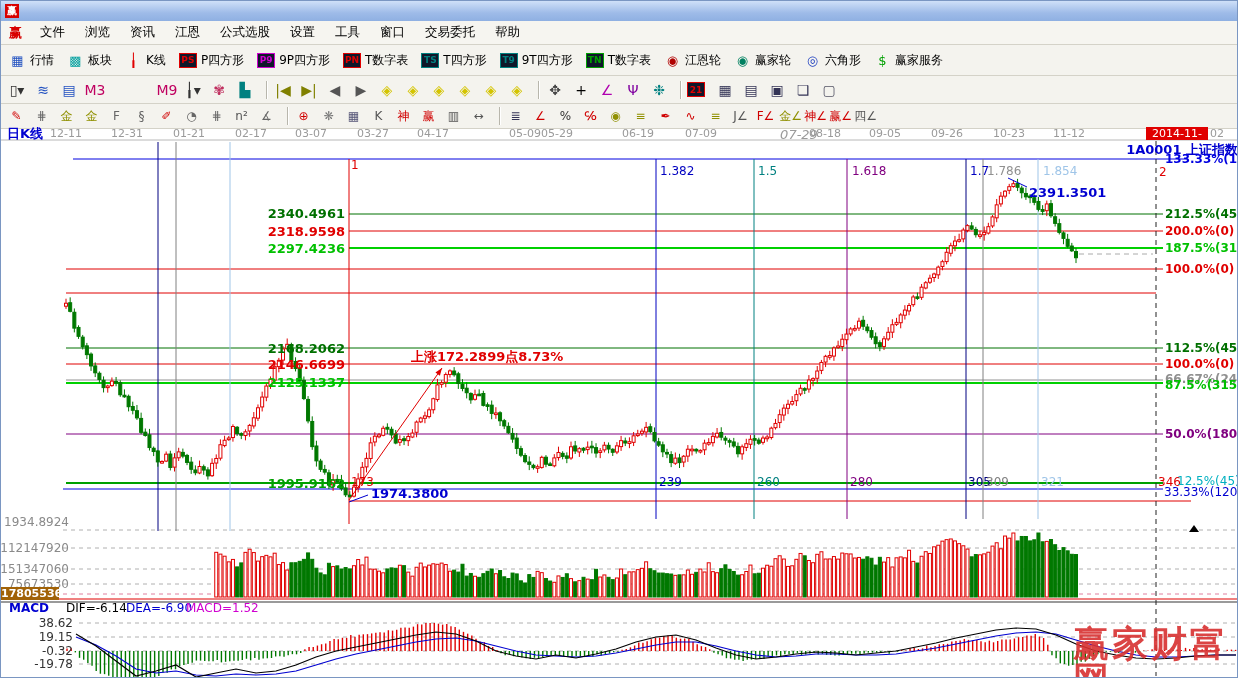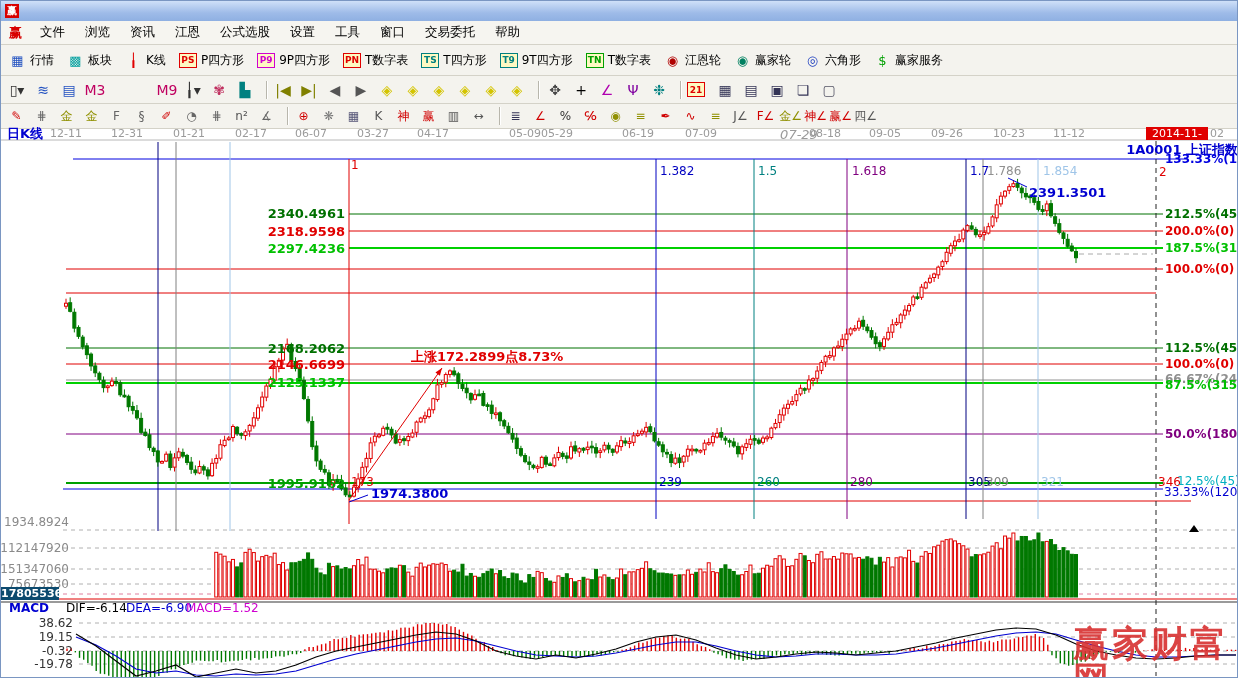--- a/index.html
+++ b/index.html
@@ -9,32 +9,32 @@
   .titletext{font-size:12px;}
   .menubar{height:23px;background:#f6f5f0;border-bottom:1px solid #d4d2c8;display:flex;align-items:center;font-size:12.5px;padding-left:4px;}
   .menubar .logo{color:#d80000;font-weight:bold;font-size:13px;margin:0 8px 0 4px;}
   .menu-item{padding:2px 10px;cursor:default;}
   .tb{background:#f4f3ee;border-bottom:1px solid #d4d2c8;display:flex;align-items:center;overflow:hidden;}
   .tb1{height:30px;padding-left:8px;}
   .tb2{height:27px;padding-left:6px;}
   .tb3{height:24px;padding-left:6px;}
   .tb-item{display:flex;align-items:center;margin-right:13px;font-size:12px;white-space:nowrap;cursor:default;}
   .tb-ico{display:inline-flex;align-items:center;justify-content:center;width:17px;height:17px;font-size:13px;margin-right:4px;}
-  .tb-badge{display:inline-flex;align-items:center;justify-content:center;width:16px;height:13px;font-size:9px;font-weight:bold;border:1px solid;background:#fef9c3;margin-right:4px;}
+  .tb-badge{display:inline-flex;align-items:center;justify-content:center;width:16px;height:13px;font-size:9px;font-weight:bold;border:1px solid;background:#0f172a;margin-right:4px;}
   .tb2 .tb-item,.tb3 .tb-item{margin-right:6px;}
   .tb2 .tb-ico{width:20px;height:19px;font-size:14px;margin-right:0;}
   .tb3 .tb-ico{width:19px;height:17px;font-size:12px;margin-right:0;}
   .tb-sep{width:1px;height:18px;background:#b8b6ac;border-right:1px solid #fff;margin:0 5px;}
   #chart{position:relative;height:554px;background:#fff;}
   #cv{position:absolute;left:0;top:0;pointer-events:none;}
   #labels{position:absolute;left:0;top:0;width:1238px;height:678px;pointer-events:none;}
   .lbl{position:absolute;white-space:nowrap;font-size:12px;line-height:1;}
   .lbl.bold{font-weight:bold;}
   .datebox{position:absolute;background:#e00000;color:#fff;font-size:11px;line-height:13px;text-align:center;}
-  .volbadge{position:absolute;background:#0c4a6e;color:#fff;font-size:11px;font-weight:bold;line-height:13px;text-align:center;}
+  .volbadge{position:absolute;background:#a16207;color:#fff;font-size:11px;font-weight:bold;line-height:13px;text-align:center;}
   .wm{position:absolute;font-family:"DejaVu Serif","Liberation Serif",serif;font-weight:bold;color:#d83030;opacity:.9;font-size:36px;letter-spacing:3px;line-height:1;}
 </style>
 </head>
 <body>
 
 <div id="app">
   <div class="titlebar">
     <span class="appicon">赢</span>
   </div>
   <div class="menubar" id="menubar">
@@ -1319,21 +1319,21 @@
       <line x1="348" y1="501" x2="367" y2="494" stroke="#0000d0" stroke-width="1"></line>
       <line x1="1007" y1="177" x2="1026" y2="186" stroke="#0000d0" stroke-width="1"></line>
       <path d="M1188,531 L1198,531 L1193,524 Z" fill="#000"></path>
     </svg>
   <div id="labels">
       <div class="lbl bold" style="color: rgb(0, 0, 208); font-size: 13px; top: 125.5px; left: 6px;">日K线</div>
       <div class="lbl" style="color: rgb(154, 154, 154); font-size: 11px; top: 126.5px; left: 65px; transform: translateX(-50%);">12-11</div>
       <div class="lbl" style="color: rgb(154, 154, 154); font-size: 11px; top: 126.5px; left: 126px; transform: translateX(-50%);">12-31</div>
       <div class="lbl" style="color: rgb(154, 154, 154); font-size: 11px; top: 126.5px; left: 188px; transform: translateX(-50%);">01-21</div>
       <div class="lbl" style="color: rgb(154, 154, 154); font-size: 11px; top: 126.5px; left: 250px; transform: translateX(-50%);">02-17</div>
-      <div class="lbl" style="color: rgb(154, 154, 154); font-size: 11px; top: 126.5px; left: 310px; transform: translateX(-50%);">06-07</div>
+      <div class="lbl" style="color: rgb(154, 154, 154); font-size: 11px; top: 126.5px; left: 310px; transform: translateX(-50%);">03-07</div>
       <div class="lbl" style="color: rgb(154, 154, 154); font-size: 11px; top: 126.5px; left: 372px; transform: translateX(-50%);">03-27</div>
       <div class="lbl" style="color: rgb(154, 154, 154); font-size: 11px; top: 126.5px; left: 432px; transform: translateX(-50%);">04-17</div>
       <div class="lbl" style="color: rgb(154, 154, 154); font-size: 11px; top: 126.5px; left: 494px; transform: translateX(-50%); margin-left: 30px;">05-09</div>
       <div class="lbl" style="color: rgb(154, 154, 154); font-size: 11px; top: 126.5px; left: 556px; transform: translateX(-50%);">05-29</div>
       <div class="lbl" style="color: rgb(154, 154, 154); font-size: 11px; top: 126.5px; left: 637px; transform: translateX(-50%);">06-19</div>
       <div class="lbl" style="color: rgb(154, 154, 154); font-size: 11px; top: 126.5px; left: 700px; transform: translateX(-50%);">07-09</div>
       <div class="lbl" style="color: rgb(154, 154, 154); font-size: 13px; top: 126.5px; left: 798px; transform: translateX(-50%); font-style: italic;">07-29</div>
       <div class="lbl" style="color: rgb(154, 154, 154); font-size: 11px; top: 126.5px; left: 824px; transform: translateX(-50%);">08-18</div>
       <div class="lbl" style="color: rgb(154, 154, 154); font-size: 11px; top: 126.5px; left: 884px; transform: translateX(-50%);">09-05</div>
       <div class="lbl" style="color: rgb(154, 154, 154); font-size: 11px; top: 126.5px; left: 946px; transform: translateX(-50%);">09-26</div>

